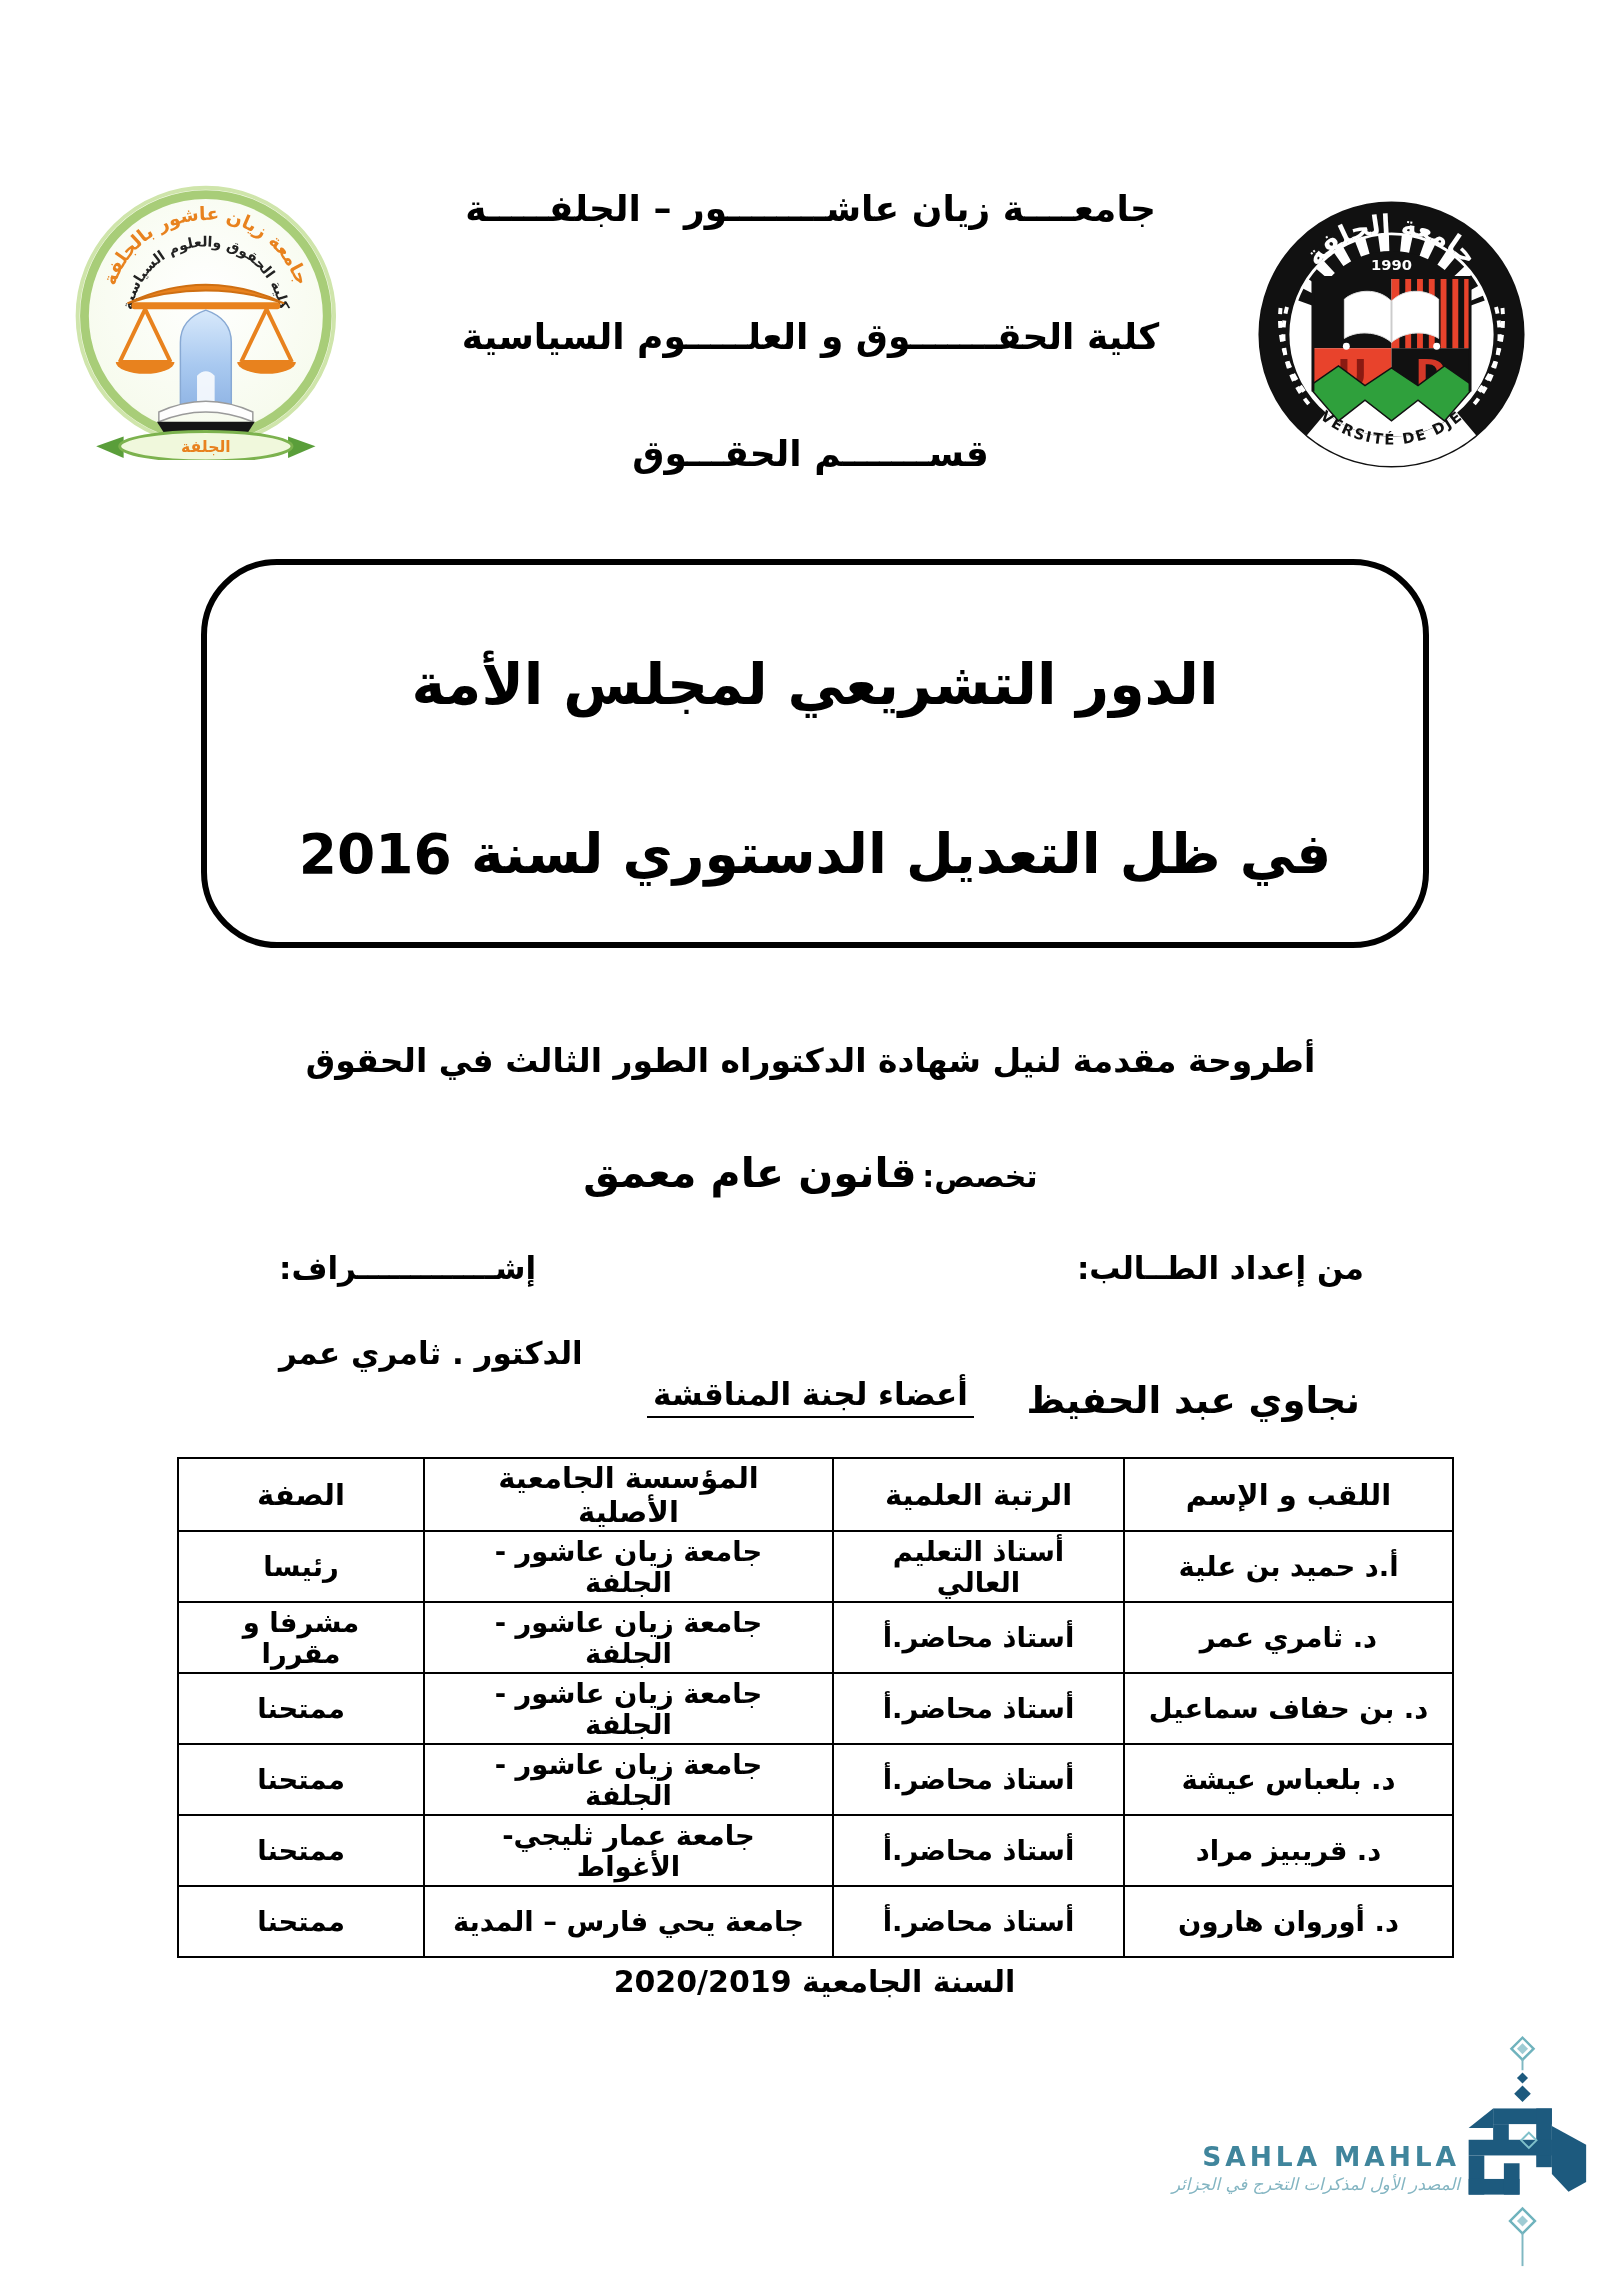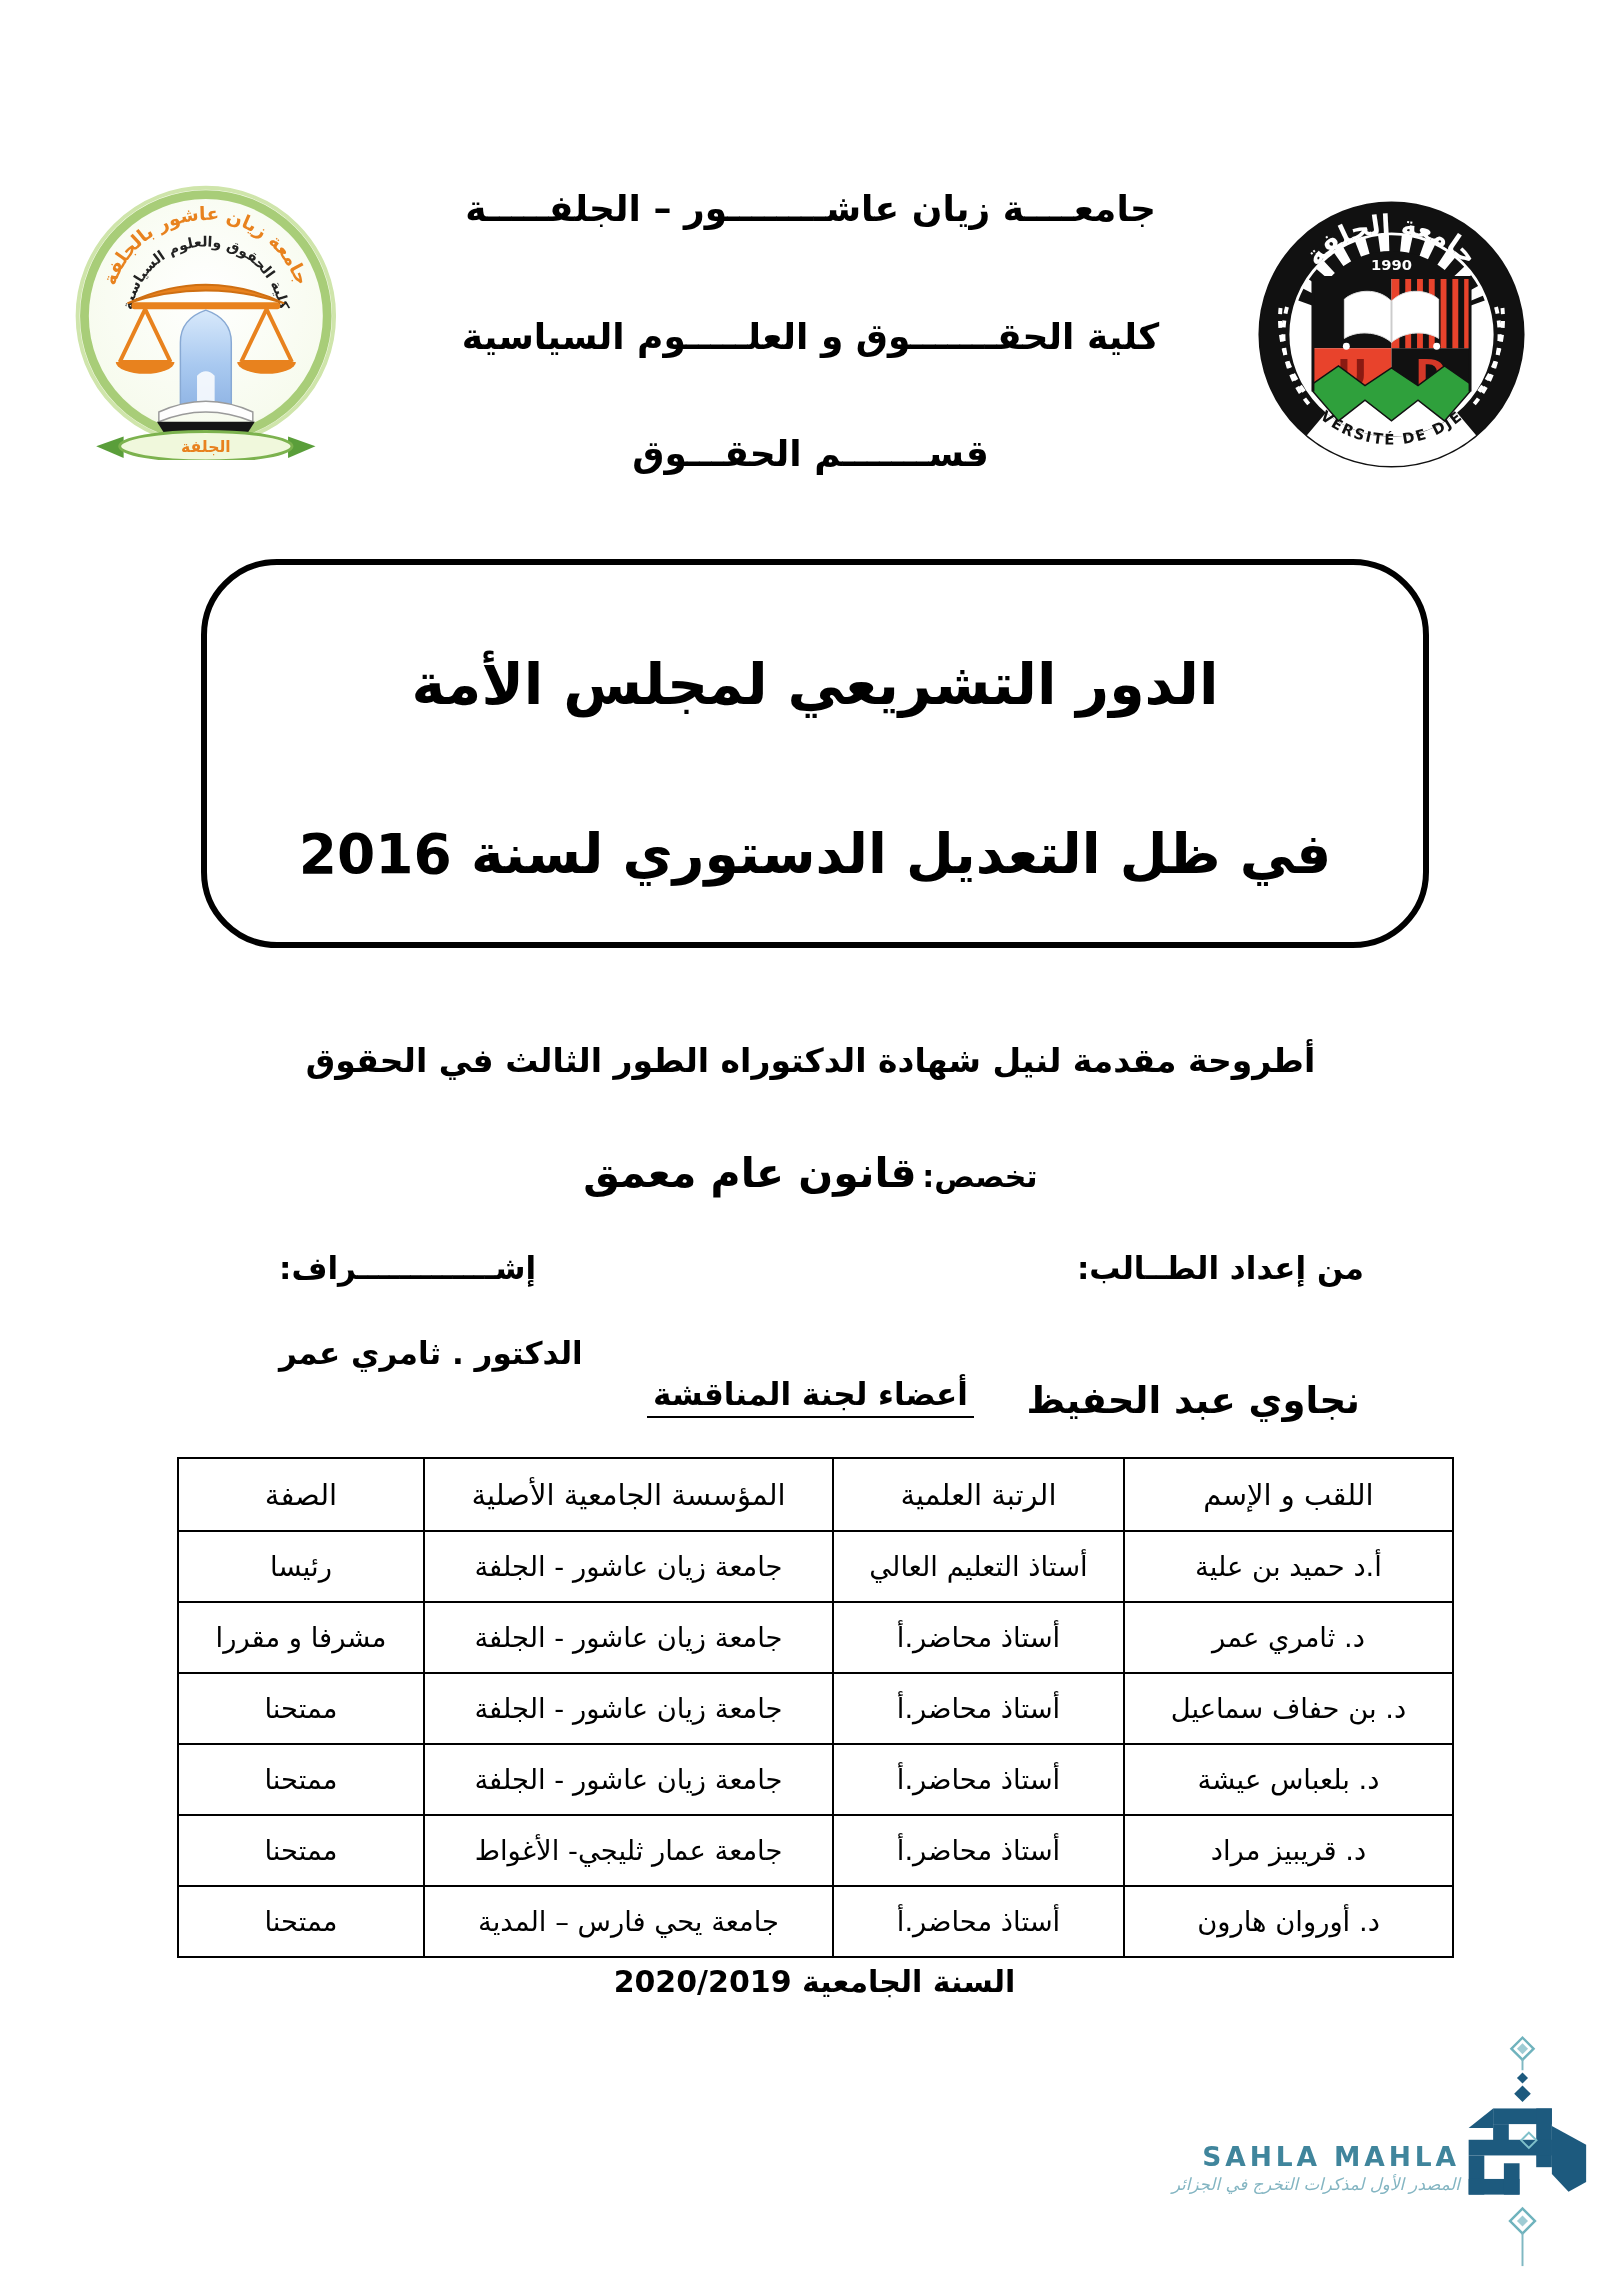--- a/index.html
+++ b/index.html
@@ -30,21 +30,21 @@
     display:inline-block;font-size:31px;font-weight:700;direction:rtl;
     border-bottom:2.9px solid #000;padding:0 5.9px 3.9px 5.9px;
   }
   .tbl-wrap{left:177px;top:1457px;width:1275px;}
   table.committee{
     width:1275px;border-collapse:collapse;direction:rtl;table-layout:fixed;
     border:2.9px solid #000;
   }
   table.committee th,table.committee td{
     border:2px solid #000;text-align:center;vertical-align:middle;
-    font-weight:400;padding:0 22px;overflow:hidden;
+    font-weight:700;padding:0 22px;overflow:hidden;
   }
   table.committee th{height:71px;font-size:29px;}
   table.committee td{height:69px;font-size:27.4px;}
   .year{top:1964px;left:177px;width:1275px;text-align:center;font-size:30px;font-weight:700;direction:rtl;}
   .wm-brand{top:2141px;right:161px;font-size:26.5px;font-weight:700;letter-spacing:3.9px;color:#40859c;}
   .wm-tagline{top:2174px;right:161px;font-size:16.7px;color:#83b5c2;direction:rtl;font-style:italic;}
   svg text{font-family:"DejaVu Sans",sans-serif;}
 </style>
 </head>
 <body>

